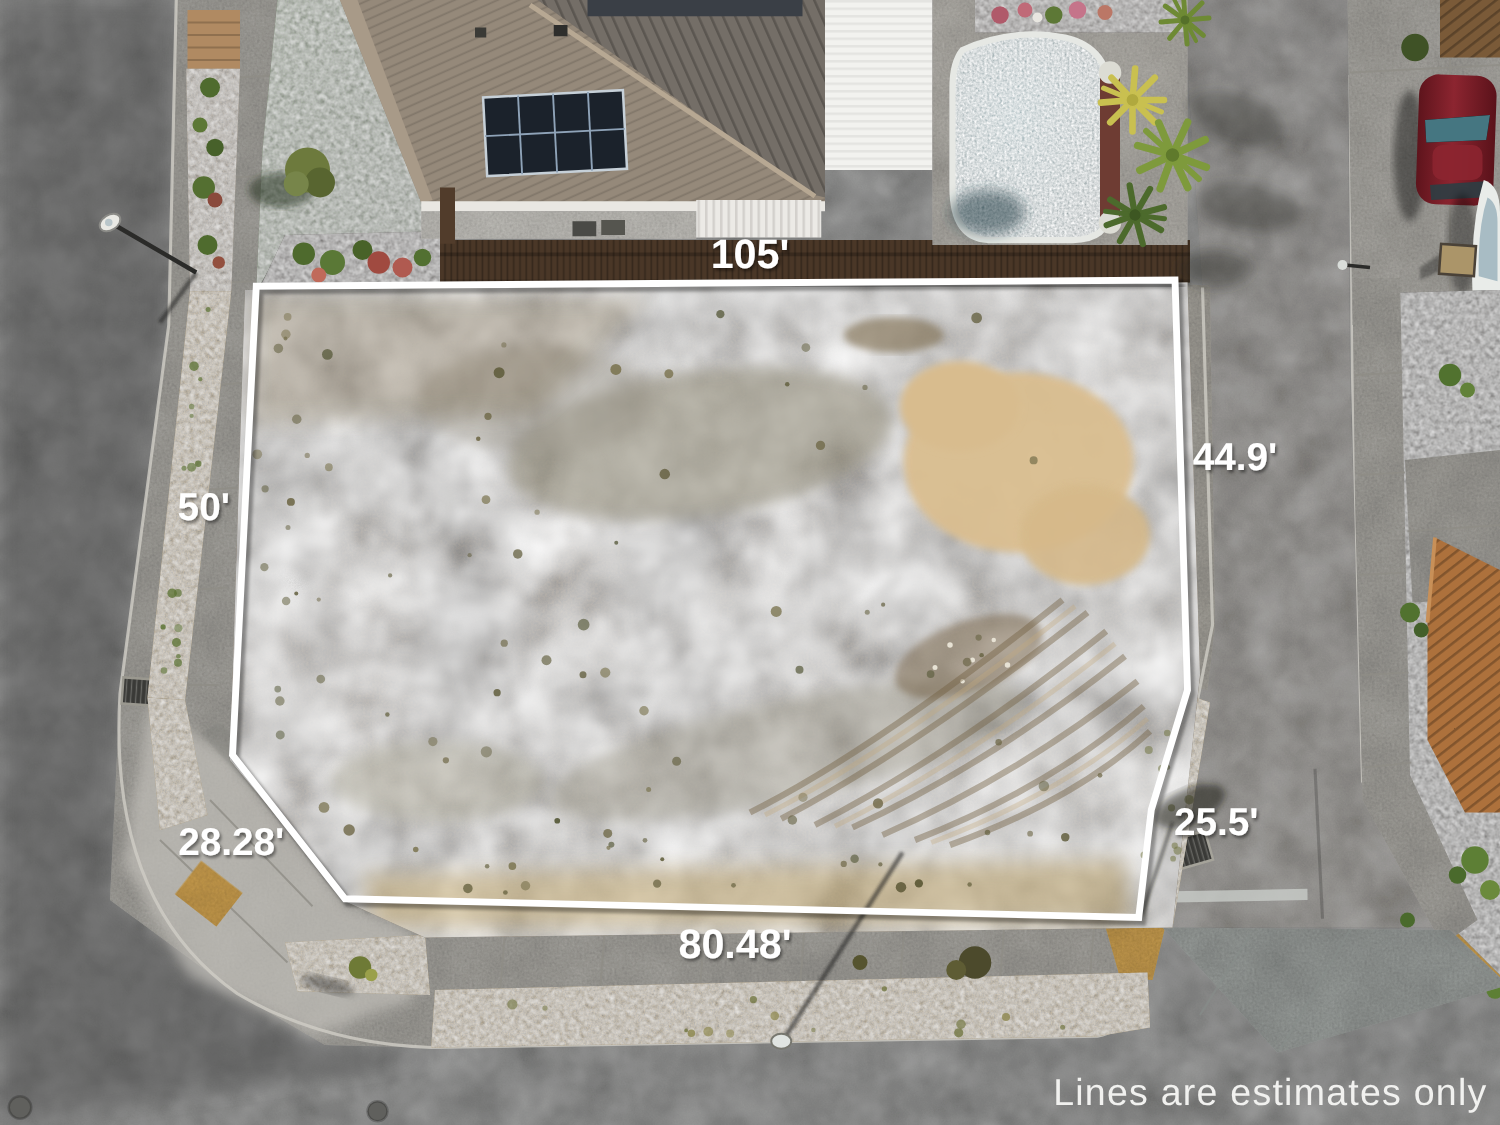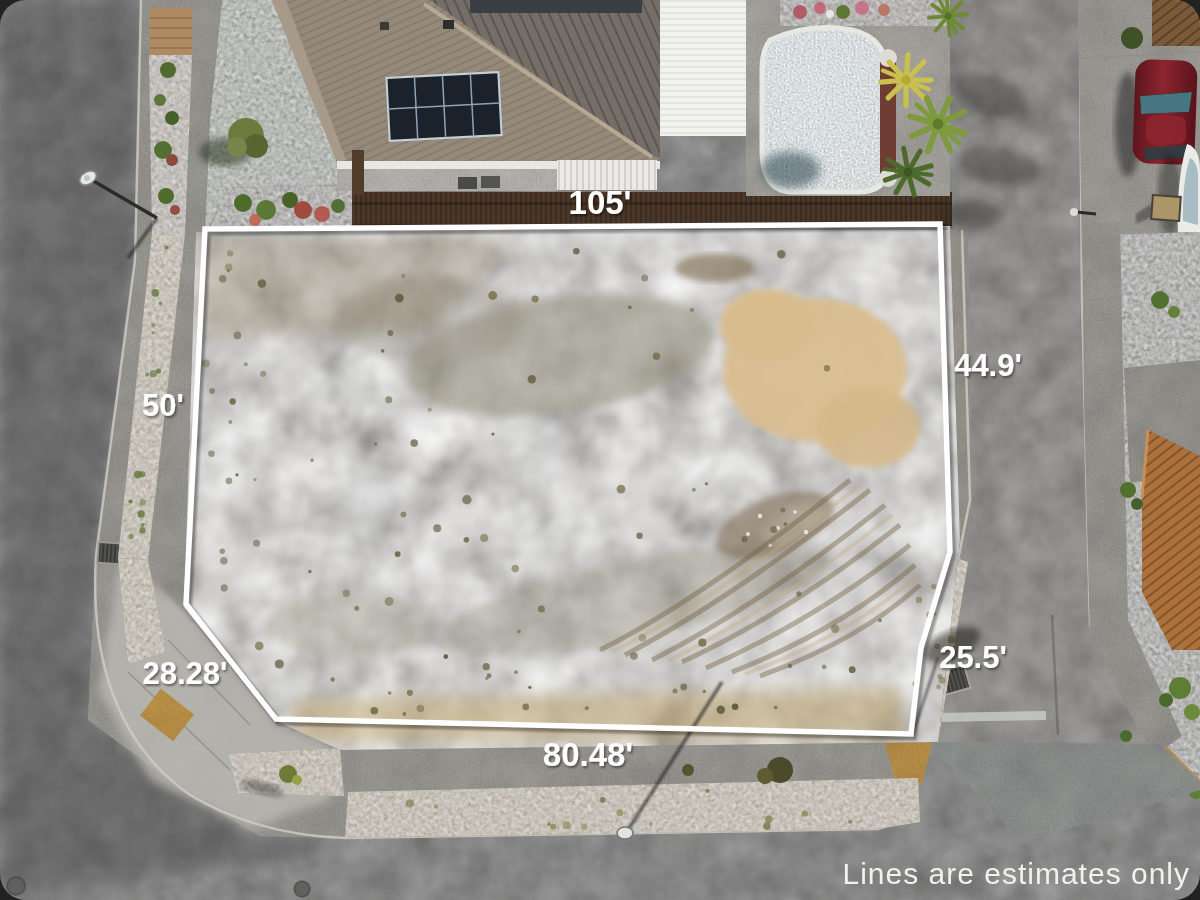--- a/index.html
+++ b/index.html
@@ -1,17 +1,17 @@
 <!DOCTYPE html>
 <html><head>
 <meta charset="utf-8">
 <style>
   html,body{margin:0;padding:0;background:#222;}
   .photo-frame{width:1200px;height:900px;overflow:hidden;position:relative;
-    font-family:"Liberation Sans",sans-serif;border-radius:26px;}
+    font-family:"Liberation Sans",sans-serif;}
   svg{display:block;}
   text{user-select:none;}
   .measure{font-weight:700;font-size:31px;fill:#ffffff;}
   .measure.big{font-size:33px;}
   .disclaimer{font-weight:400;font-size:30px;fill:#f1f1ef;letter-spacing:1px;}
 </style>
 </head>
 <body>
 
 <div class="photo-frame">

